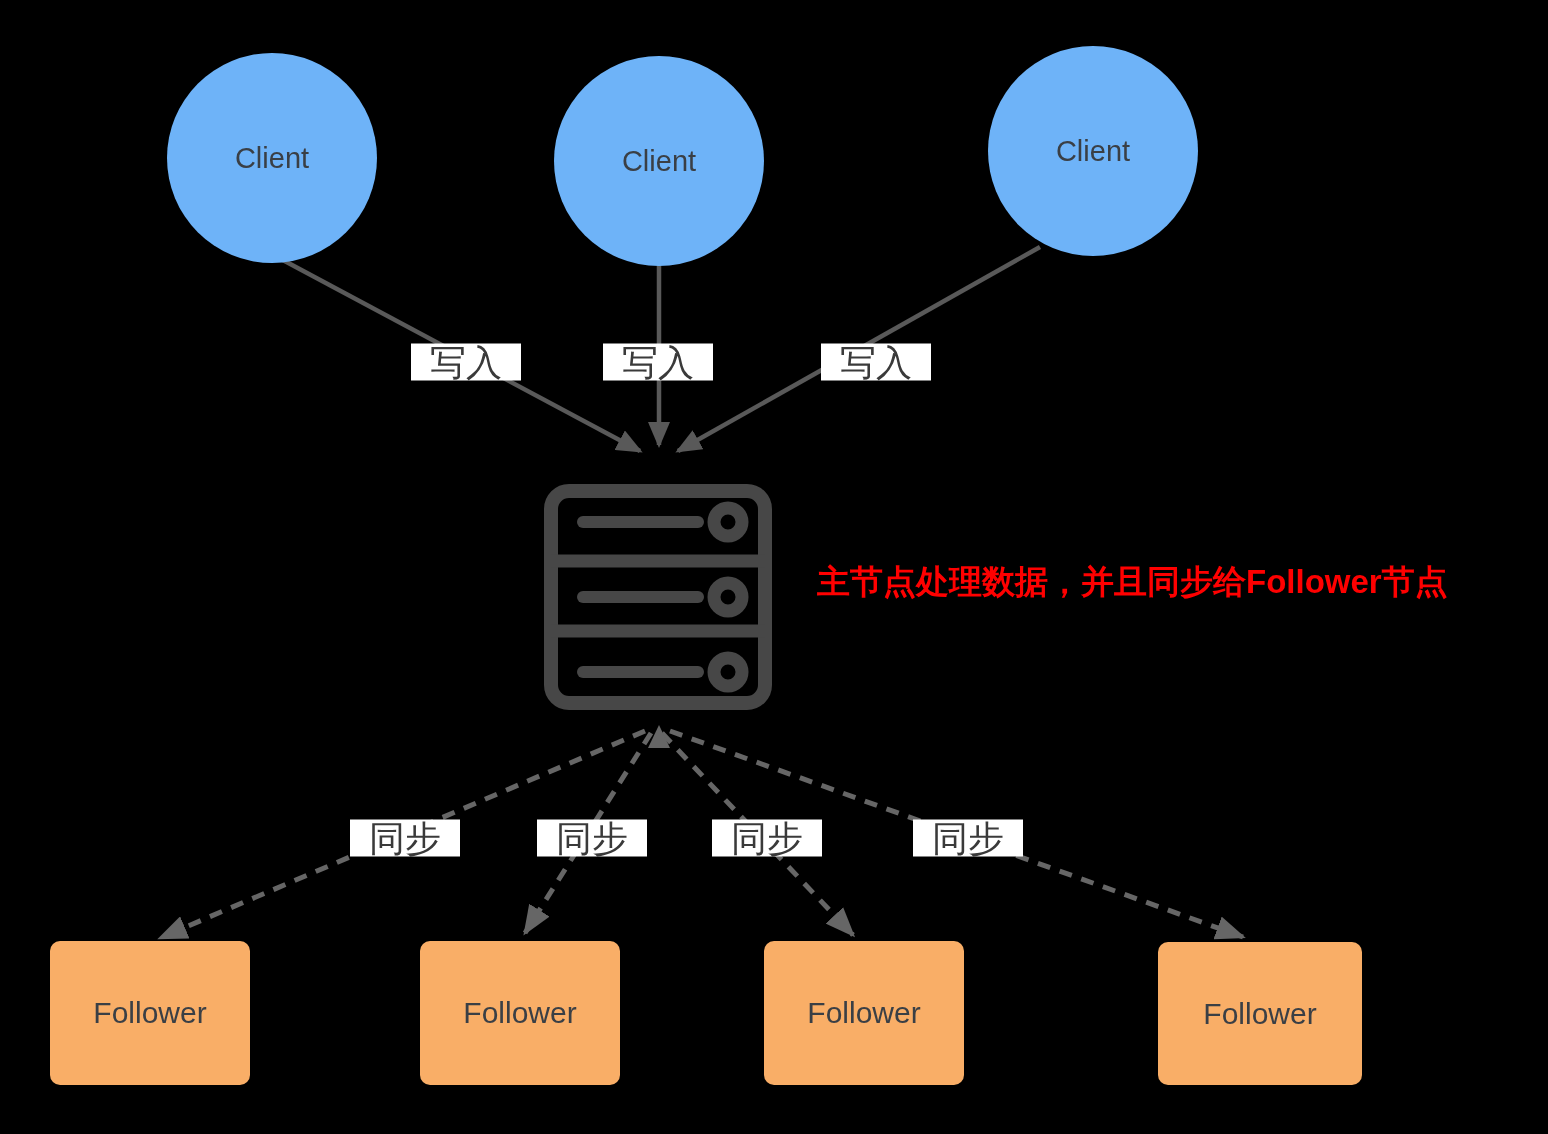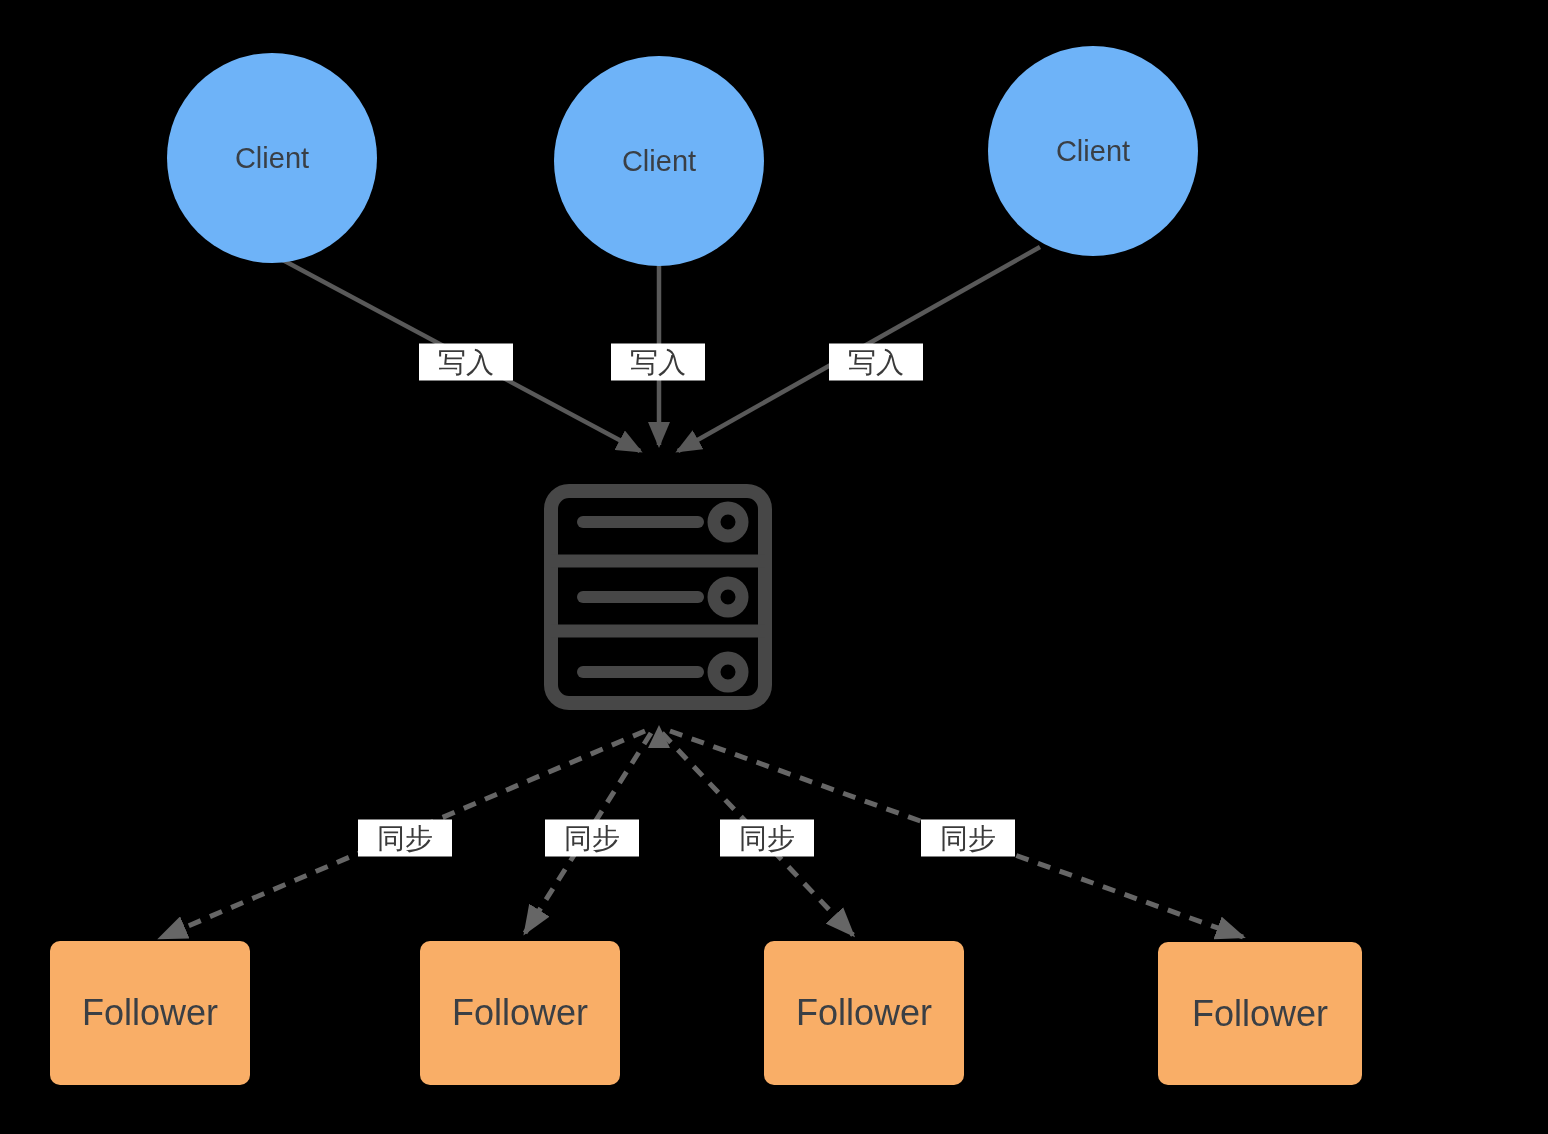--- a/index.html
+++ b/index.html
@@ -51,28 +51,28 @@
     position: absolute;
     width: 200px; height: 144px;
     border-radius: 10px;
     background: var(--color-follower_fill, #F9AE67);
     display: flex;
     align-items: center;
     justify-content: center;
   }
   .follower-node .node-label {
     color: var(--color-node_text, #3A3F45);
-    font-size: 36px;
+    font-size: 30px;
   }
   .edge-label {
     position: absolute;
     transform: translate(-50%, -50%);
     background: var(--color-edge_label_bg, #FFFFFF);
     color: var(--color-edge_label_text, #3A3A3A);
-    font-size: 28px;
+    font-size: 36px;
     line-height: 37px;
     padding: 0 19px;
     white-space: nowrap;
   }
   .leader-note {
     position: absolute;
     left: 817px; top: 561px;
     color: var(--color-note_text, #FF0000);
     font-size: 33px;
     font-weight: bold;
@@ -136,20 +136,21 @@
     <line class="srv-stroke" x1="8" y1="148" x2="222" y2="148" stroke-width="13"></line>
     <line class="srv-stroke" x1="40" y1="39" x2="155" y2="39" stroke-width="12" stroke-linecap="round"></line>
     <line class="srv-stroke" x1="40" y1="114" x2="155" y2="114" stroke-width="12" stroke-linecap="round"></line>
     <line class="srv-stroke" x1="40" y1="189" x2="155" y2="189" stroke-width="12" stroke-linecap="round"></line>
     <circle class="srv-stroke" cx="185" cy="39" r="14" stroke-width="13"></circle>
     <circle class="srv-stroke" cx="185" cy="114" r="14" stroke-width="13"></circle>
     <circle class="srv-stroke" cx="185" cy="189" r="14" stroke-width="13"></circle>
   </svg>
 
   <div class="leader-note">
+    <div>主节点处理数据，并且同步给Follower节点</div>
   </div>
 
   <div class="edge-label" style="left:405px; top:838px;">同步</div>
   <div class="edge-label" style="left:592px; top:838px;">同步</div>
   <div class="edge-label" style="left:767px; top:838px;">同步</div>
   <div class="edge-label" style="left:968px; top:838px;">同步</div>
 
   <div class="follower-node" style="left:50px; top:941px;">
     <span class="node-label">Follower</span>
   </div>

